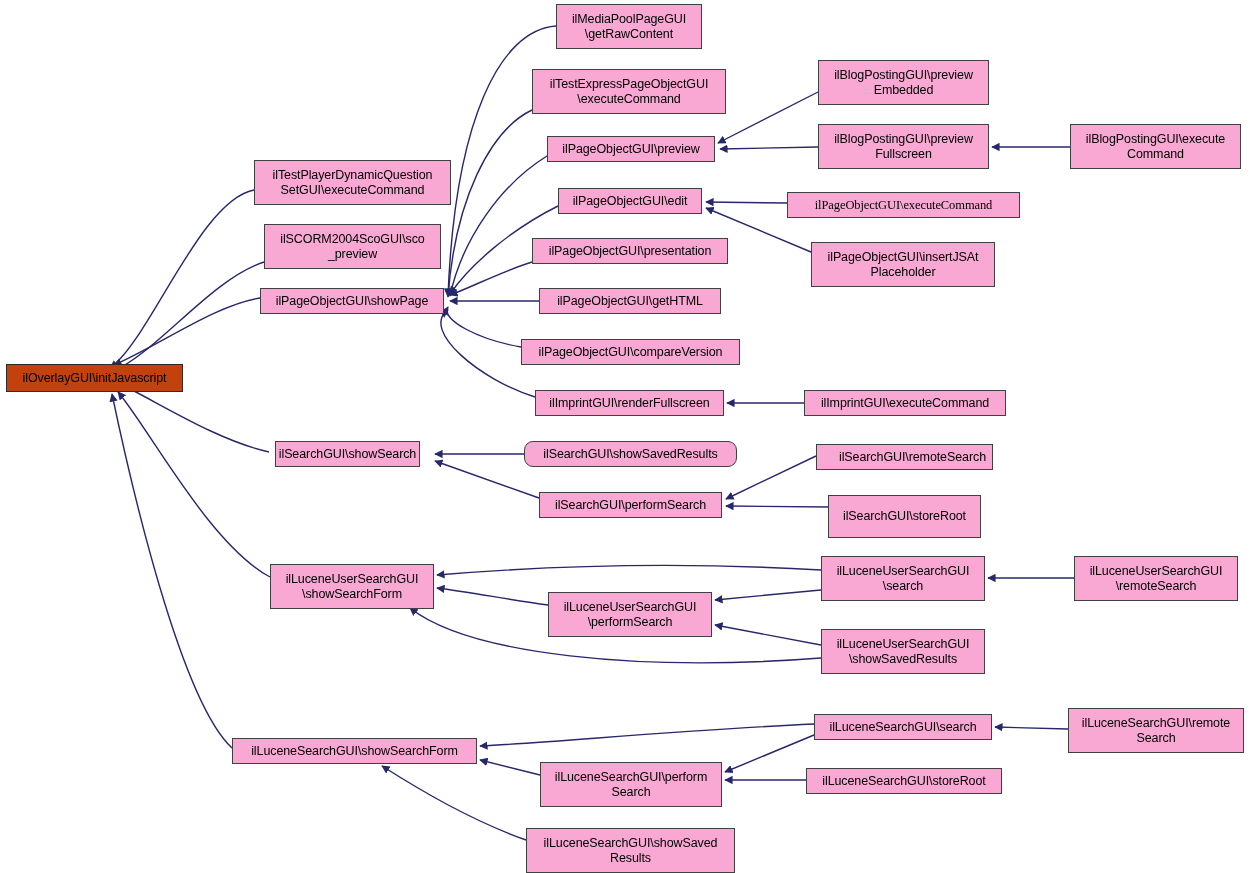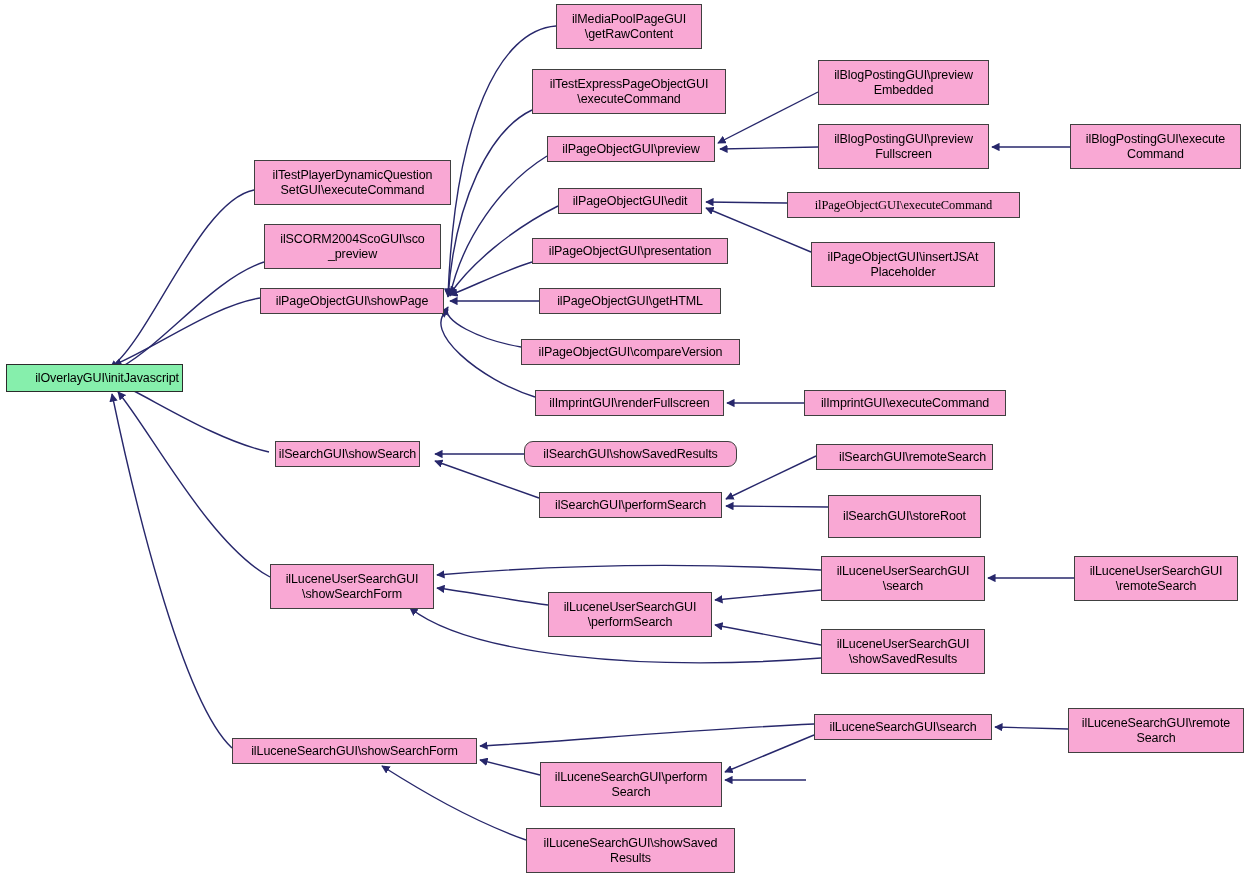--- a/index.html
+++ b/index.html
@@ -33,24 +33,23 @@
     font-size: 12.5px;
     line-height: 14.5px;
     display: flex;
     align-items: center;
     justify-content: center;
     text-align: center;
     white-space: pre-line;
     letter-spacing: -0.1px;
   }
   .gnode.root {
-    background: #86efac;
+    background: #c2410c;
     border: 1px solid #2b2b2b;
     font-weight: normal;
-    justify-content: flex-end;
   }
   .gnode .nlabel {
     display: block;
     padding: 0 3px;
     white-space: pre-line;
   }
 </style>
 </head>
 <body>
 
@@ -134,19 +133,20 @@
     <div class="gnode" style="left: 1074px; top: 556px; width: 164px; height: 45px;"><span class="nlabel">ilLuceneUserSearchGUI
 \remoteSearch</span></div>
     <div class="gnode" style="left: 821px; top: 629px; width: 164px; height: 45px;"><span class="nlabel">ilLuceneUserSearchGUI
 \showSavedResults</span></div>
     <div class="gnode" style="left: 232px; top: 738px; width: 245px; height: 26px;"><span class="nlabel">ilLuceneSearchGUI\showSearchForm</span></div>
     <div class="gnode" style="left: 540px; top: 762px; width: 182px; height: 45px;"><span class="nlabel">ilLuceneSearchGUI\perform
 Search</span></div>
     <div class="gnode" style="left: 814px; top: 714px; width: 178px; height: 26px;"><span class="nlabel">ilLuceneSearchGUI\search</span></div>
     <div class="gnode" style="left: 1068px; top: 708px; width: 176px; height: 45px;"><span class="nlabel">ilLuceneSearchGUI\remote
 Search</span></div>
+    <div class="gnode" style="left: 806px; top: 768px; width: 196px; height: 26px;"><span class="nlabel">ilLuceneSearchGUI\storeRoot</span></div>
     <div class="gnode" style="left: 526px; top: 828px; width: 209px; height: 45px;"><span class="nlabel">ilLuceneSearchGUI\showSaved
 Results</span></div>
     <div class="gnode" style="left: 254px; top: 160px; width: 197px; height: 45px;"><span class="nlabel">ilTestPlayerDynamicQuestion
 SetGUI\executeCommand</span></div>
     <div class="gnode" style="left: 264px; top: 224px; width: 177px; height: 45px;"><span class="nlabel">ilSCORM2004ScoGUI\sco
 _preview</span></div>
   </div>
 
 </body></html>

